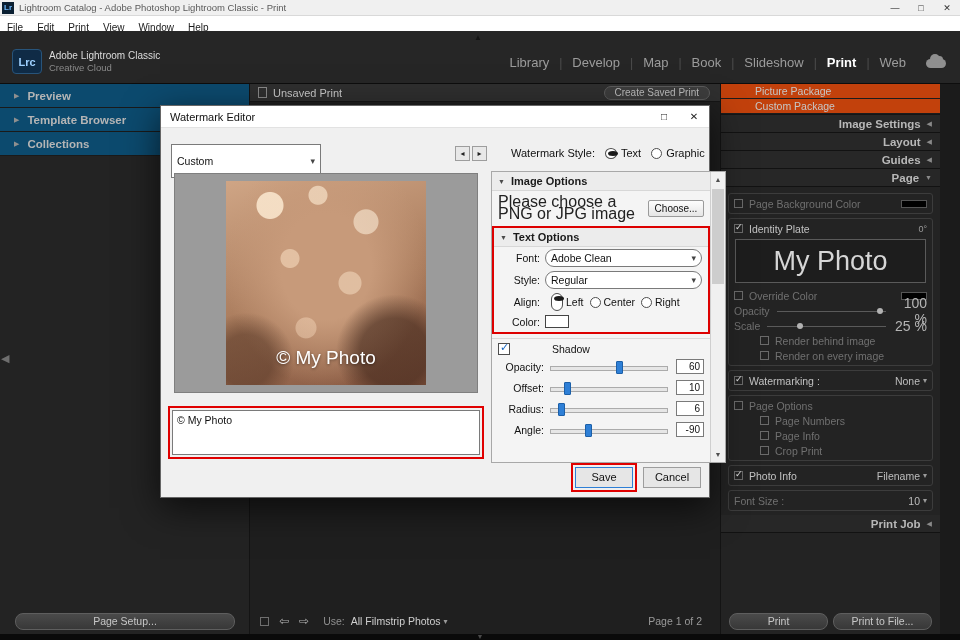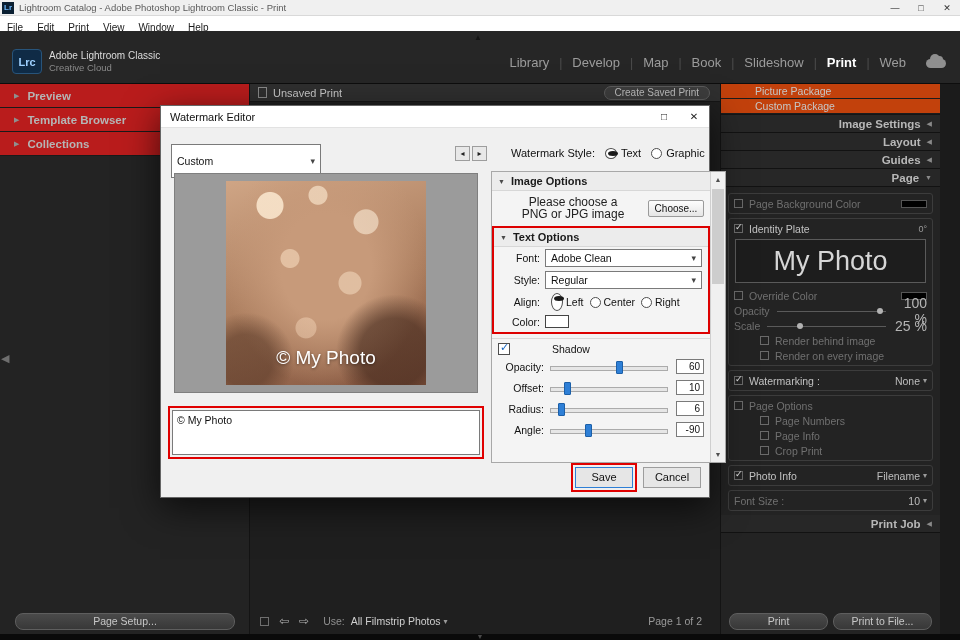--- a/index.html
+++ b/index.html
@@ -28,21 +28,21 @@
   .modules { position:absolute; right:14px; top:24px; display:flex; align-items:center; }
   .module { font-size:13px; color:#9c9c9c; padding:0 10px; }
   .module.active { color:#ffffff; font-weight:bold; }
   .mod-sep { color:#4d4d4d; font-size:12px; }
   .cloud { position:relative; width:20px; height:9px; background:#8f8f8f; border-radius:8px; margin-left:10px; margin-top:2px; }
   .cloud::before { content:""; position:absolute; left:4px; top:-5px; width:10px; height:10px; background:#8f8f8f; border-radius:50%; }
   .cloud::after { content:""; position:absolute; right:3px; top:-3px; width:7px; height:7px; background:#8f8f8f; border-radius:50%; }
 
   
   .left-panel { position:absolute; left:0; top:84px; width:250px; bottom:6px; background:#232323; border-right:1px solid #141414; }
-  .lhdr { height:24px; display:flex; align-items:center; padding-left:14px; border-bottom:1px solid #1a1a1a; background:#b91c1c; }
+  .lhdr { height:24px; display:flex; align-items:center; padding-left:14px; border-bottom:1px solid #1a1a1a; background:#0c4a6e; }
   .lhdr .tri { color:#8f8f8f; font-size:7px; margin-right:8px; }
   .lhdr .tri::before { content:"▶"; }
   .lhdr-label { font-size:11.5px; font-weight:bold; color:#b5b5b5; }
   .lr-btn { background:linear-gradient(#4a4a4a,#383838); border:1px solid #5e5e5e; border-radius:8px; color:#c7c7c7; font-size:10.5px; text-align:center; }
   .page-setup { position:absolute; left:15px; bottom:4px; width:220px; height:17px; line-height:15px; }
 
   
   .center { position:absolute; left:250px; top:84px; width:470px; bottom:6px; background:#1f1f1f; }
   .center-hdr { height:18px; background:#2f2f2f; display:flex; align-items:center; border-bottom:1px solid #161616; }
   .doc-icon { width:9px; height:11px; border:1px solid #8a8a8a; margin-left:8px; }
@@ -126,26 +126,26 @@
   .wm-overlay { position:absolute; left:0; right:0; bottom:16px; text-align:center; color:#ffffff; font-size:19px; text-shadow:0 1px 3px rgba(0,0,0,.45); }
 
   .wm-input { position:absolute; left:11px; top:304px; width:308px; height:45px; background:#fff; border:1px solid #7a7a7a; outline:2px solid #e00000; outline-offset:2px; font-size:10.5px; color:#111; padding:3px 4px; }
 
   .opts { position:absolute; left:330px; top:65px; width:235px; height:292px; background:#f4f4f4; border:1px solid #a8a8a8; }
   .opts-content { position:absolute; left:0; top:0; right:15px; bottom:0; }
   .ohdr { height:19px; background:#ececec; border-bottom:1px solid #d7d7d7; display:flex; align-items:center; padding-left:6px; font-size:11px; font-weight:bold; color:#1a1a1a; }
   .ohdr .tri { font-size:7px; color:#4a4a4a; margin-right:6px; }
   .ohdr .tri::before { content:"▼"; }
   .img-body { display:flex; align-items:center; padding:5px 6px 6px; }
-  .img-hint { flex:1; text-align:center; font-size:12px; color:#222; line-height:12px; }
+  .img-hint { flex:1; font-size:16px; color:#222; line-height:12px; }
   .choose-btn { width:56px; height:17px; background:linear-gradient(#fdfdfd,#e5e5e5); border:1px solid #9a9a9a; border-radius:2px; font-size:10px; color:#111; text-align:center; line-height:15px; }
   .redbox { border:2px solid #dd0000; }
   .orow { display:flex; align-items:center; padding:2px 6px; }
   .olabel { width:40px; text-align:right; font-size:10.5px; color:#111; margin-right:5px; flex:none; }
-  .orow .sel { flex:1; height:18px; }
+  .orow .sel { flex:1; height:18px;border-radius:9px; }
   .align-opts { display:flex; align-items:center; font-size:10.5px; color:#111; }
   .cswatch { width:24px; height:13px; background:#fff; border:1px solid #444; }
   .divider { border-top:1px solid #d9d9d9; margin:4px 0 2px; }
   .wcb { width:12px; height:12px; border:1px solid #4d4d4d; background:#fff; position:relative; flex:none; }
   .wcb.checked::after { content:"✓"; position:absolute; left:1px; top:-3px; color:#1464c0; font-size:11px; font-weight:bold; }
   .shadow-row { display:flex; align-items:center; padding:2px 6px 1px; }
   .shadow-label { font-size:10.5px; color:#111; margin-left:42px; }
   .srow { display:flex; align-items:center; padding:3px 6px; }
   .slabel { width:46px; text-align:right; font-size:10.5px; color:#111; margin-right:6px; flex:none; }
   .slider { position:relative; flex:1; height:14px; margin-right:8px; }

